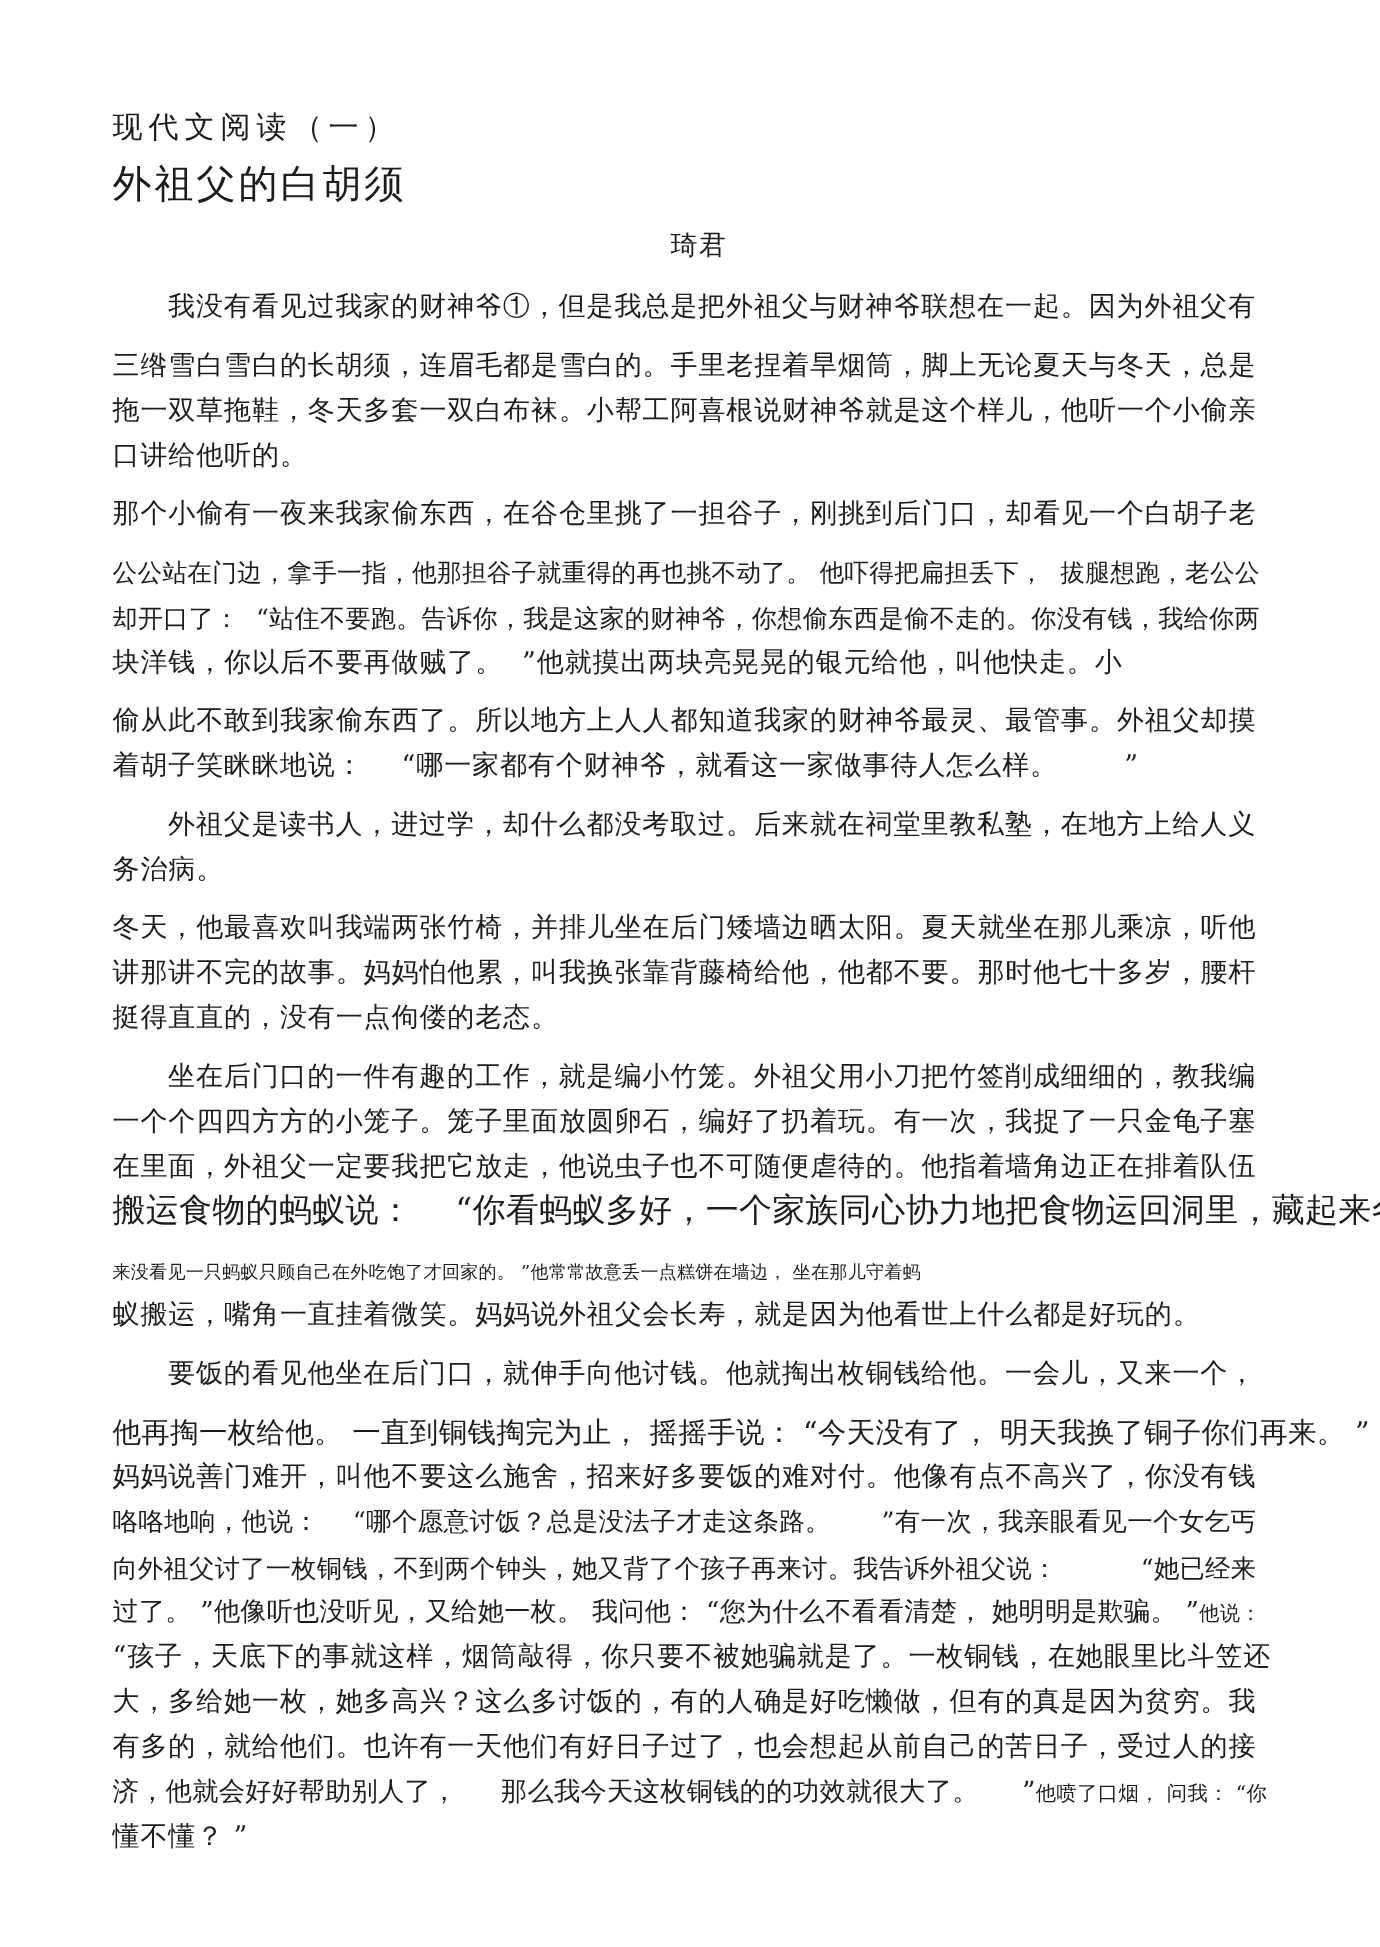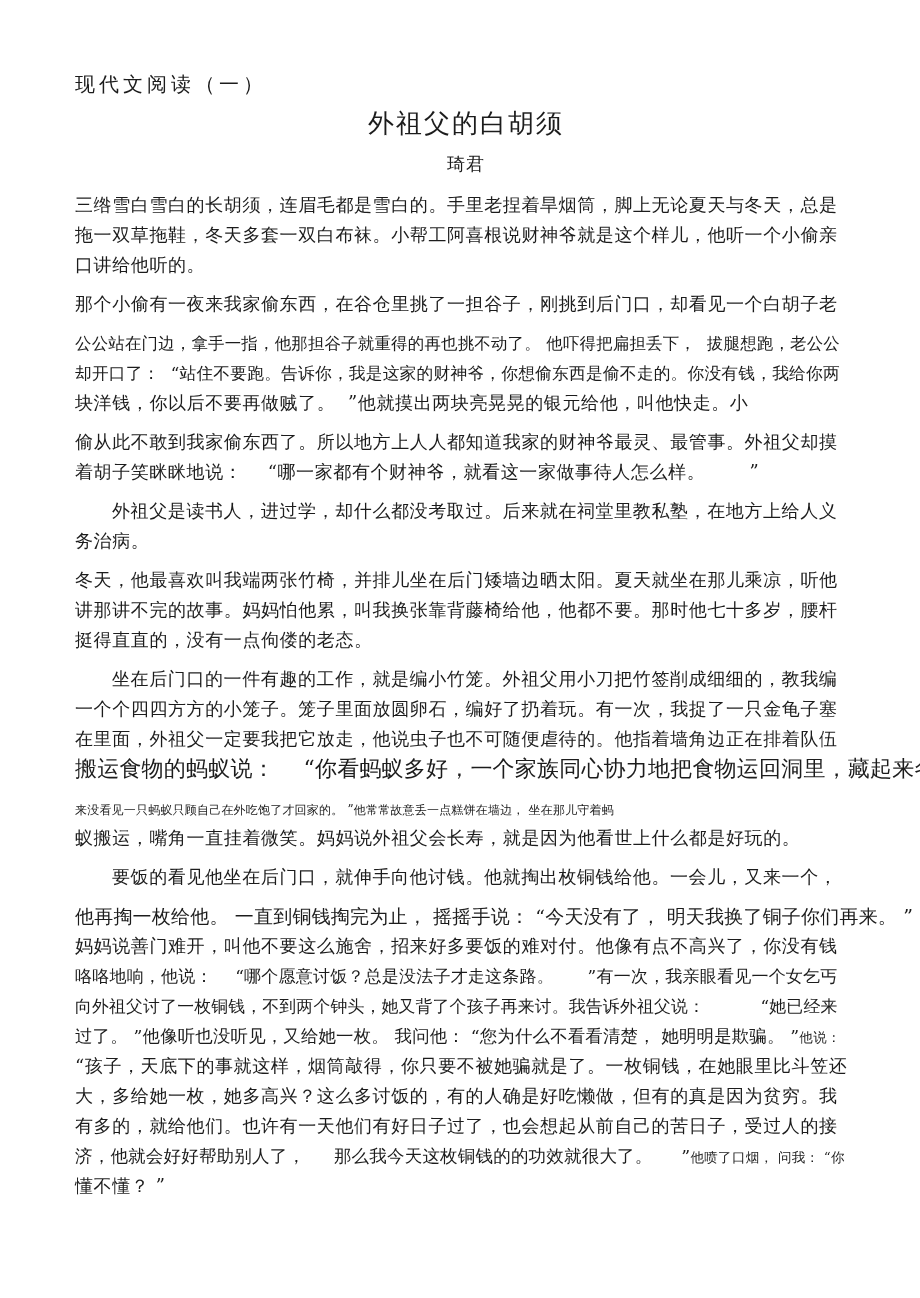--- a/index.html
+++ b/index.html
@@ -28,21 +28,21 @@
     font-size: 20px;
     letter-spacing: 4px;
     line-height: 28px;
     white-space: pre;
   }
   .title {
     margin: 8px 0 0 0;
     font-size: 26px;
     font-weight: normal;
     letter-spacing: 2px;
-    text-align: center;
+    text-align: left;
     line-height: 34px;
   }
   .author {
     margin-top: 12px;
     font-size: 18px;
     letter-spacing: 1px;
     text-align: center;
     line-height: 24px;
   }
   .body-lines {
@@ -68,20 +68,21 @@
 </style>
 </head>
 <body>
 
 <div class="page">
   <div class="content">
     <div class="heading">现代文阅读（一）</div>
     <h1 class="title">外祖父的白胡须</h1>
     <div class="author">琦君</div>
     <div class="body-lines">
+        <div class="line indent"><span>我没有看见过我家的财神爷①，但是我总是把外祖父与财神爷联想在一起。因为外祖父有</span></div>
         <div class="line gap"><span>三绺雪白雪白的长胡须，连眉毛都是雪白的。手里老捏着旱烟筒，脚上无论夏天与冬天，总是</span></div>
         <div class="line"><span>拖一双草拖鞋，冬天多套一双白布袜。小帮工阿喜根说财神爷就是这个样儿，他听一个小偷亲</span></div>
         <div class="line"><span>口讲给他听的。</span></div>
         <div class="line gap"><span>那个小偷有一夜来我家偷东西，在谷仓里挑了一担谷子，刚挑到后门口，却看见一个白胡子老</span></div>
         <div class="line gap"><span style="font-size: 16.44px; letter-spacing: 0.2px; text-align: right;">公公站在门边，拿手一指，他那担谷子就重得的再也挑不动了。 他吓得把扁担丢下，  拔腿想跑，老公公</span></div>
         <div class="line"><span style="font-size: 16.74px; letter-spacing: 0.2px;">却开口了：  “站住不要跑。告诉你，我是这家的财神爷，你想偷东西是偷不走的。你没有钱，我给你两</span></div>
         <div class="line"><span>块洋钱，你以后不要再做贼了。  ”他就摸出两块亮晃晃的银元给他，叫他快走。小</span></div>
         <div class="line gap"><span>偷从此不敢到我家偷东西了。所以地方上人人都知道我家的财神爷最灵、最管事。外祖父却摸</span></div>
         <div class="line"><span>着胡子笑眯眯地说：    “哪一家都有个财神爷，就看这一家做事待人怎么样。       ”</span></div>
         <div class="line indent gap"><span>外祖父是读书人，进过学，却什么都没考取过。后来就在祠堂里教私塾，在地方上给人义</span></div>

